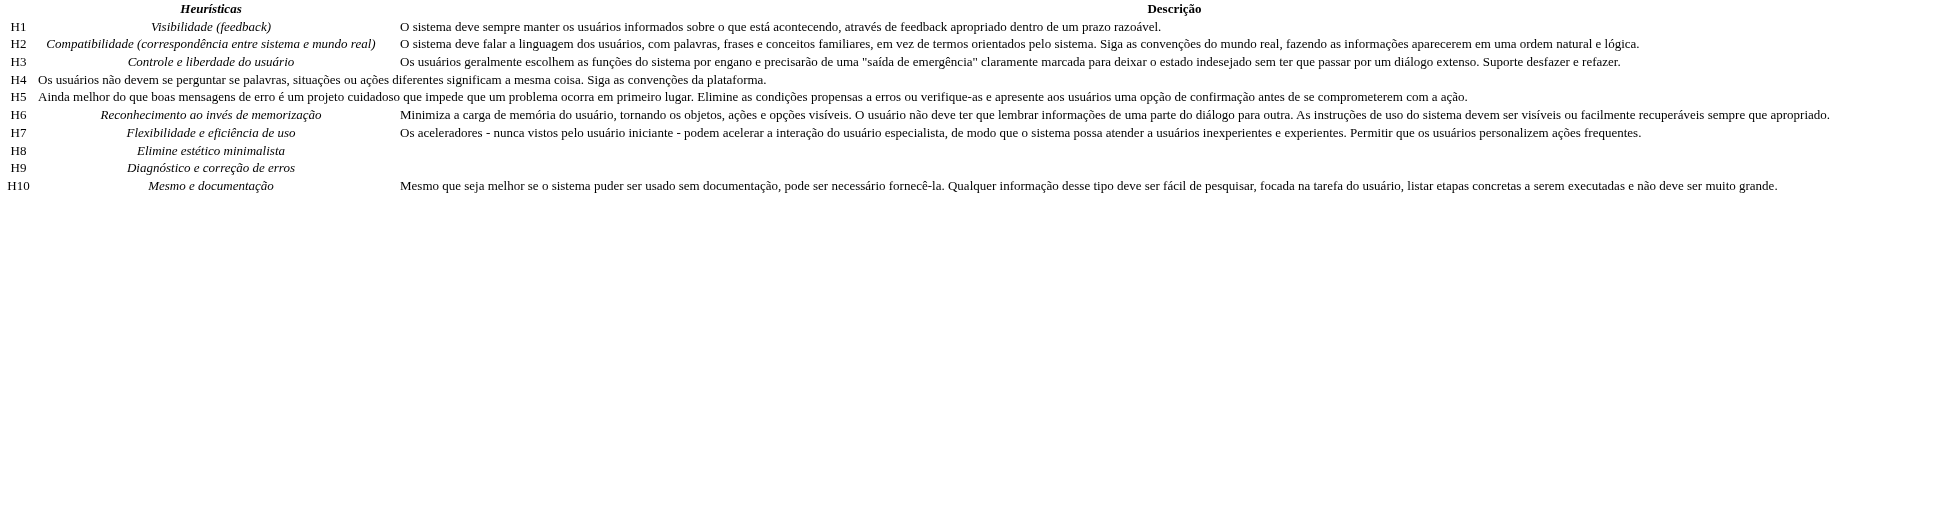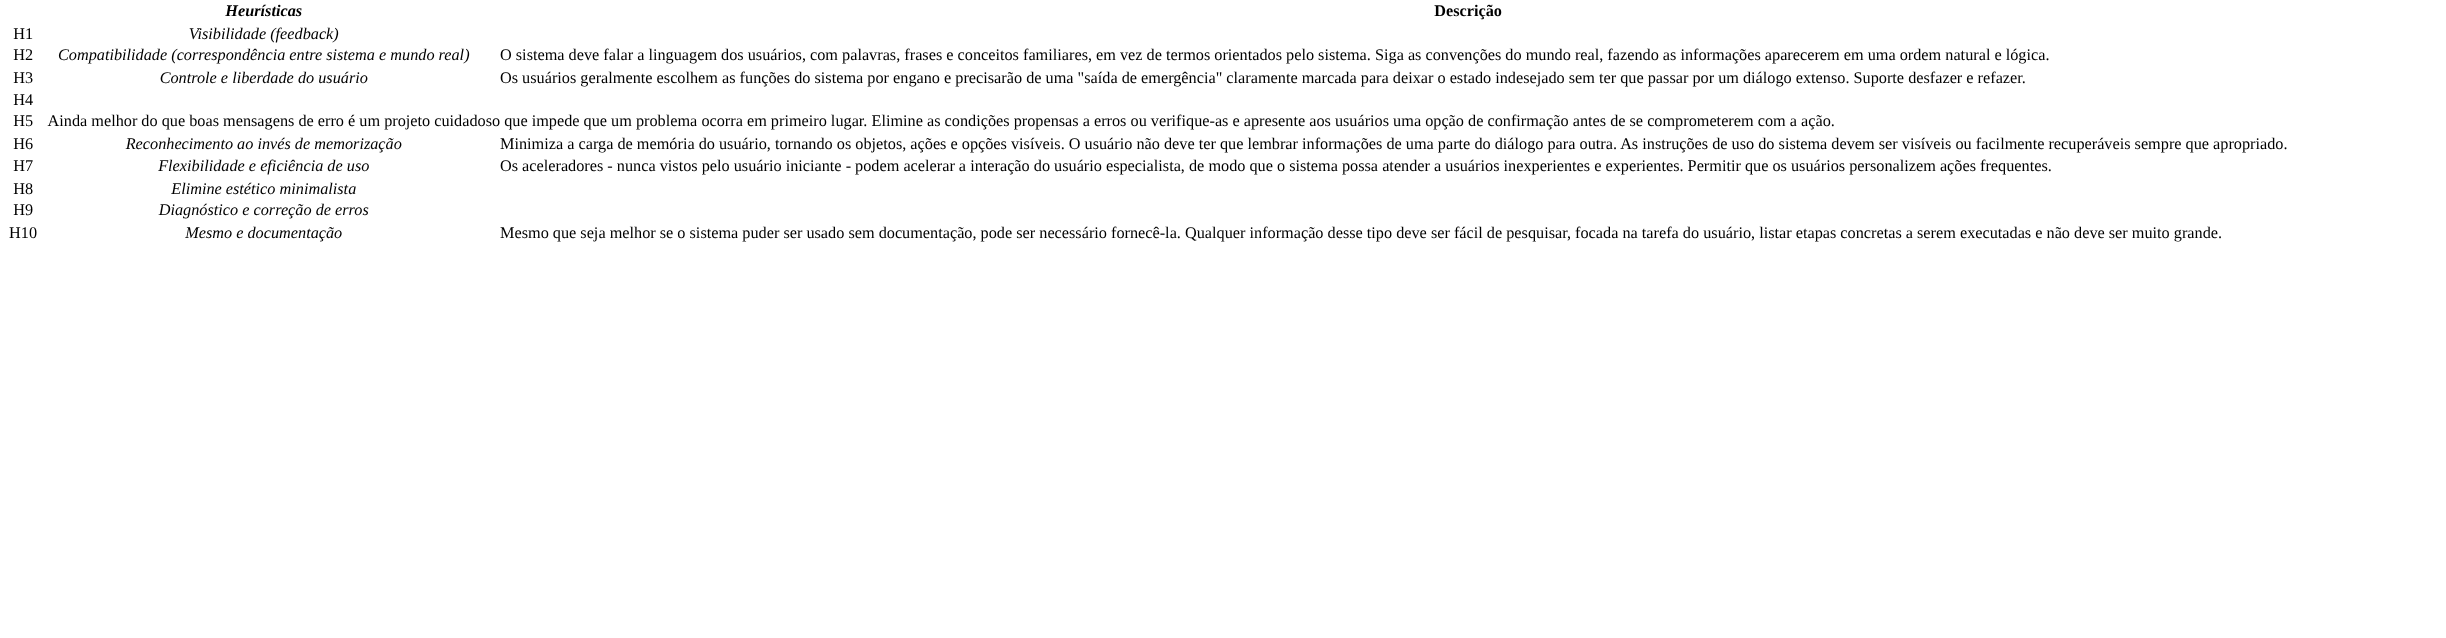--- a/index.html
+++ b/index.html
@@ -54,33 +54,35 @@
 <div class="table">
   <div class="row header-row">
     <div class="col-id"></div>
     <div class="col-heuristic">Heurísticas</div>
     <div class="col-desc">Descrição</div>
   </div>
   <div id="table-rows">
       <div class="row">
         <div class="col-id">H1</div>
         <div class="col-heuristic">Visibilidade (feedback)</div>
+        <div class="col-desc">O sistema deve sempre manter os usuários informados sobre o que está acontecendo, através de feedback apropriado dentro de um prazo razoável.</div>
       </div>
       <div class="row">
         <div class="col-id">H2</div>
         <div class="col-heuristic">Compatibilidade (correspondência entre sistema e mundo real)</div>
         <div class="col-desc">O sistema deve falar a linguagem dos usuários, com palavras, frases e conceitos familiares, em vez de termos orientados pelo sistema. Siga as convenções do mundo real, fazendo as informações aparecerem em uma ordem natural e lógica.</div>
       </div>
       <div class="row">
         <div class="col-id">H3</div>
         <div class="col-heuristic">Controle e liberdade do usuário</div>
         <div class="col-desc">Os usuários geralmente escolhem as funções do sistema por engano e precisarão de uma "saída de emergência" claramente marcada para deixar o estado indesejado sem ter que passar por um diálogo extenso. Suporte desfazer e refazer.</div>
       </div>
       <div class="row">
         <div class="col-id">H4</div>
+        <div class="col-desc">Os usuários não devem se perguntar se palavras, situações ou ações diferentes significam a mesma coisa. Siga as convenções da plataforma.</div>
       </div>
       <div class="row">
         <div class="col-id">H5</div>
         <div class="col-desc">Ainda melhor do que boas mensagens de erro é um projeto cuidadoso que impede que um problema ocorra em primeiro lugar. Elimine as condições propensas a erros ou verifique-as e apresente aos usuários uma opção de confirmação antes de se comprometerem com a ação.</div>
       </div>
       <div class="row">
         <div class="col-id">H6</div>
         <div class="col-heuristic">Reconhecimento ao invés de memorização</div>
         <div class="col-desc">Minimiza a carga de memória do usuário, tornando os objetos, ações e opções visíveis. O usuário não deve ter que lembrar informações de uma parte do diálogo para outra. As instruções de uso do sistema devem ser visíveis ou facilmente recuperáveis sempre que apropriado.</div>
       </div>

